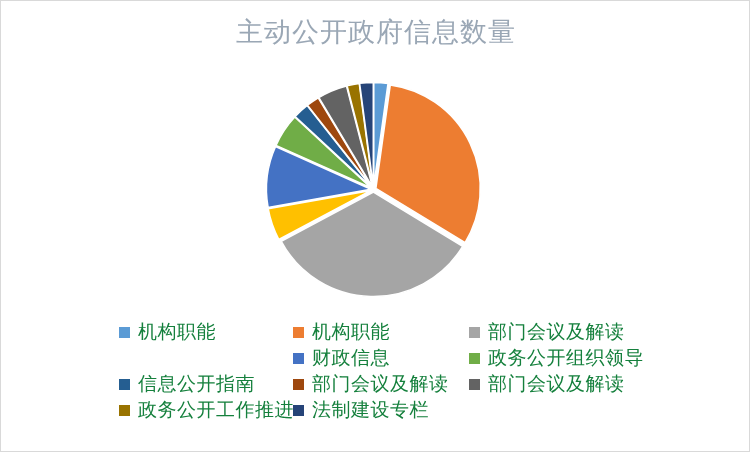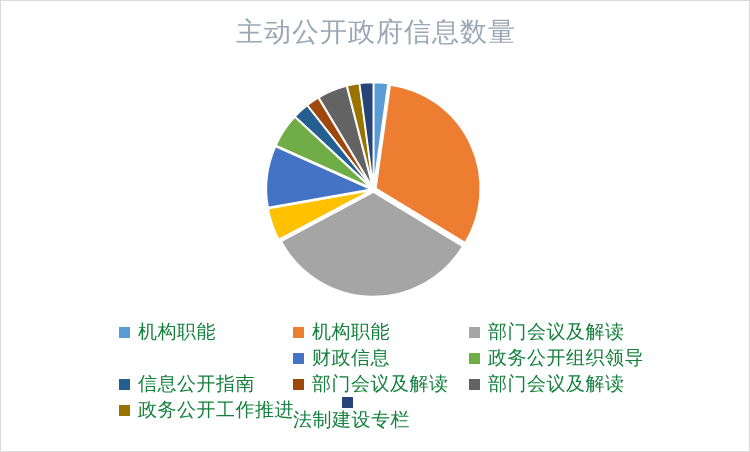--- a/index.html
+++ b/index.html
@@ -141,20 +141,20 @@
         <div class="legend-item" style="left: 468px;">
           <span class="legend-swatch" style="background: rgb(99, 99, 99);"></span>
           <span class="legend-label">部门会议及解读</span>
         </div>
       </div>
       <div class="legend-row" style="top: 78px; padding-left: 21px;">
         <div class="legend-item" style="left: 118px;">
           <span class="legend-swatch" style="background: rgb(153, 115, 0);"></span>
           <span class="legend-label">政务公开工作推进</span>
         </div>
-        <div class="legend-item" style="left: 292px; flex-direction: column;">
+        <div class="legend-item" style="left: 292px;">
           <span class="legend-swatch" style="background: rgb(38, 68, 120);"></span>
           <span class="legend-label">法制建设专栏</span>
         </div>
       </div>
     </div>
 
 </div>
 
 </body></html>

